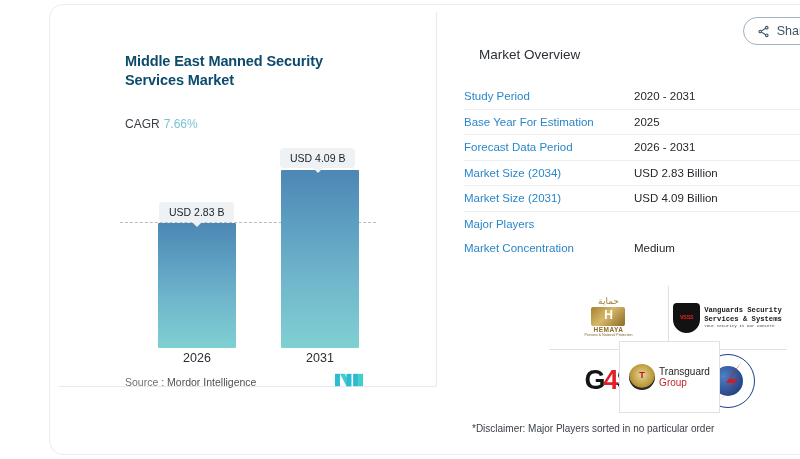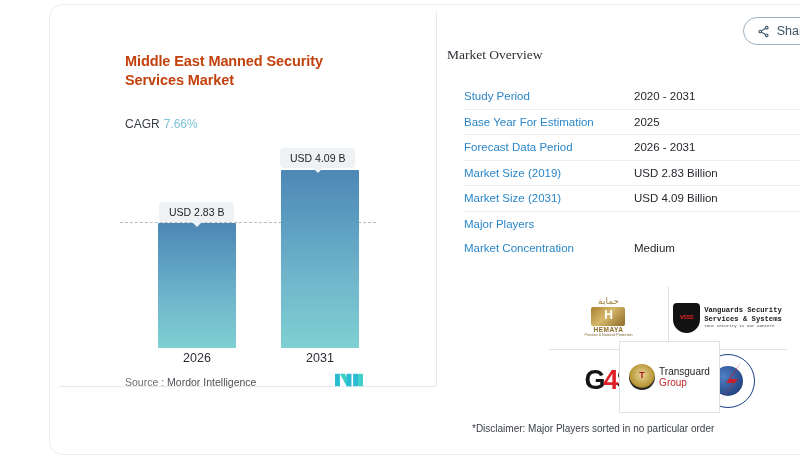--- a/index.html
+++ b/index.html
@@ -53,21 +53,21 @@
     border-bottom: 1px solid #e9e9ed;
     border-bottom-right-radius: 3px;
   }
 
   .chart-title {
     position: absolute;
     left: 66px; top: 40px;
     width: 258px;
     font-size: 14.5px;
     font-weight: bold;
-    color: #c2410c;
+    color: #0c4a6e;
     line-height: 1.33;
     letter-spacing: -0.1px;
   }
   .chart-subtitle {
     position: absolute;
     left: 66px; top: 86px;
     font-size: 11.5px;
     color: #4a4f57;
   }
   .chart-cagr {
@@ -134,24 +134,23 @@
     font-size: 10.5px;
     color: #6b7077;
   }
   .source .src-val { color: #4c5157; margin-left: 3px; }
 
   .mi-logo { position: absolute; left: 276px; top: 360px; width: 28px; height: 16px; }
 
   
   .overview-title {
     position: absolute;
-    left: 402px; top: 47px;
+    left: 434px; top: 47px;
     font-size: 13.5px;
     color: #2b3036;
-    font-family: Liberation Serif, serif;
   }
 
   .table { position: absolute; left: 419px; top: 84px; width: 362px; }
   .row {
     display: flex;
     align-items: center;
     height: 25.5px;
     border-bottom: 1px solid #edeef0;
     font-size: 11.5px;
   }
@@ -332,21 +331,21 @@
     </div>
     <div class="row">
       <div class="k">Base Year For Estimation</div>
       <div class="v">2025</div>
     </div>
     <div class="row">
       <div class="k">Forecast Data Period</div>
       <div class="v">2026 - 2031</div>
     </div>
     <div class="row">
-      <div class="k">Market Size (2019)</div>
+      <div class="k">Market Size (2034)</div>
       <div class="v">USD 2.83 Billion</div>
     </div>
     <div class="row">
       <div class="k">Market Size (2031)</div>
       <div class="v">USD 4.09 Billion</div>
     </div>
     <div class="row row-players">
       <div class="k">Major Players</div>
     </div>
     <div class="row">

